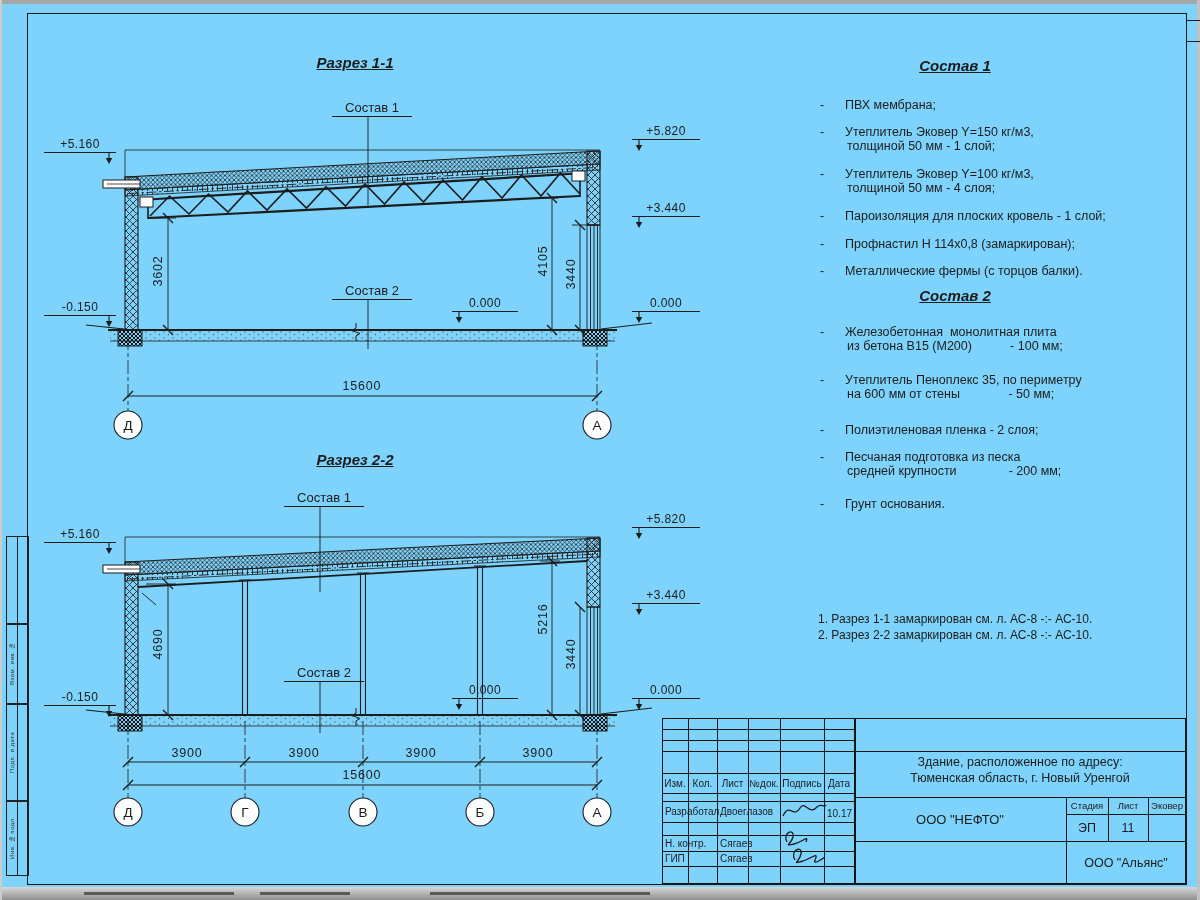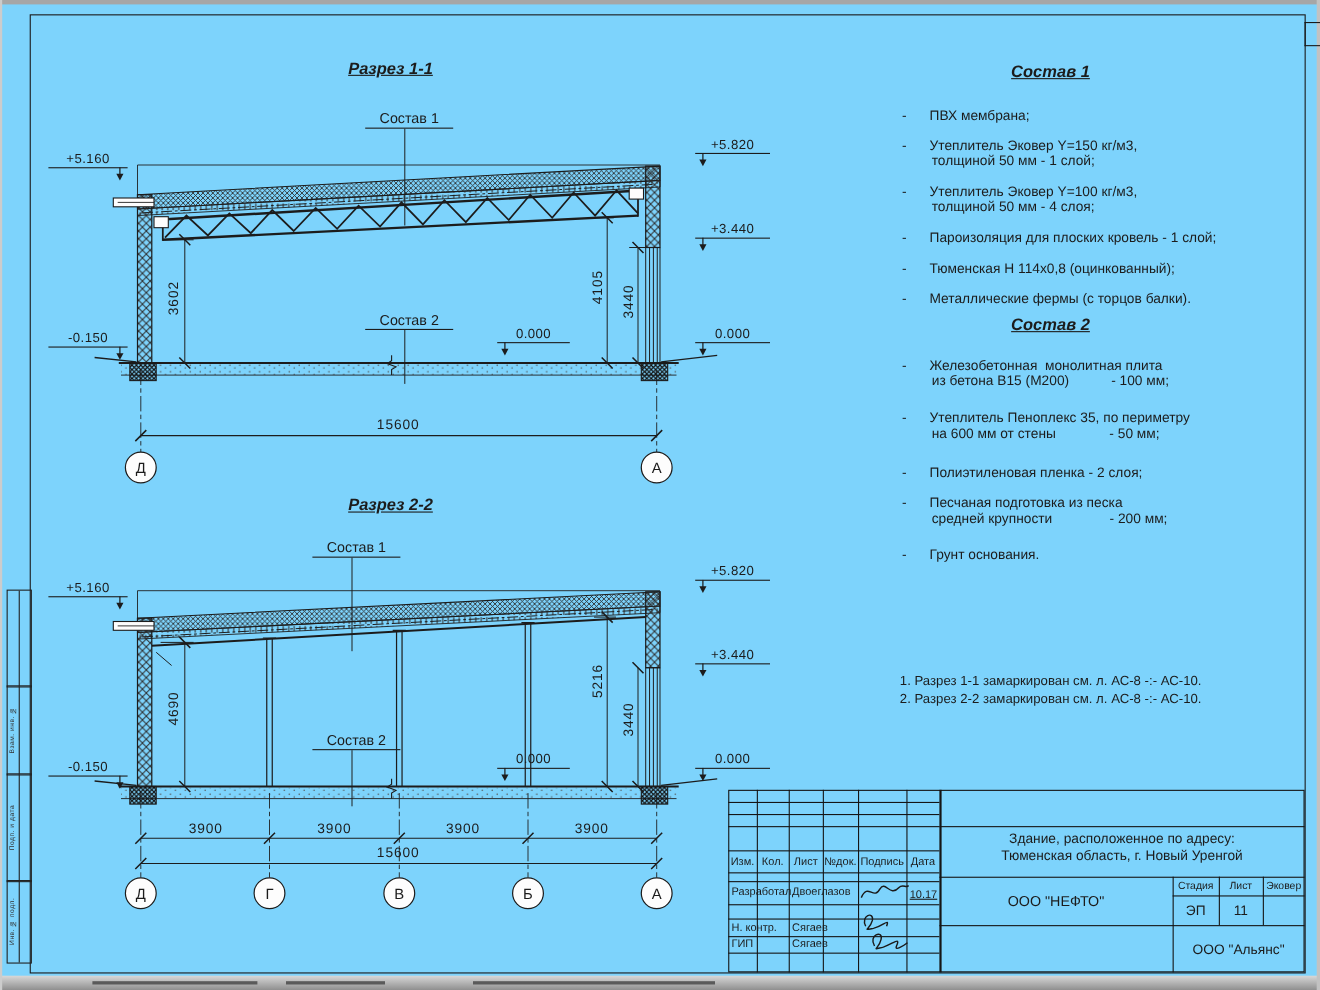--- a/index.html
+++ b/index.html
@@ -331,21 +331,21 @@
     <span class="l1">Утеплитель Эковер Y=100 кг/м3,</span>
     <span class="l2">толщиной 50 мм - 4 слоя;</span>
   </div>
   <div class="li" style="left:820px;top:209px;">
     <span class="dash">-</span>
     <span class="l1">Пароизоляция для плоских кровель - 1 слой;</span>
 
   </div>
   <div class="li" style="left:820px;top:237px;">
     <span class="dash">-</span>
-    <span class="l1">Тюменская Н 114х0,8 (оцинкованный);</span>
+    <span class="l1">Профнастил Н 114х0,8 (замаркирован);</span>
 
   </div>
   <div class="li" style="left:820px;top:264px;">
     <span class="dash">-</span>
     <span class="l1">Металлические фермы (с торцов балки).</span>
 
   </div>
 
   <div class="t h1" style="left:894px;top:287px;width:122px;">Состав 2</div>
   <div class="li" style="left:820px;top:325px;">
@@ -418,21 +418,21 @@
 
   <div class="st cc" style="left:662px;top:773px;width:26px;height:20px;font-size:10px;">Изм.</div>
   <div class="st cc" style="left:688px;top:773px;width:29px;height:20px;font-size:10px;">Кол.</div>
   <div class="st cc" style="left:717px;top:773px;width:31px;height:20px;font-size:10px;">Лист</div>
   <div class="st cc" style="left:748px;top:773px;width:32px;height:20px;font-size:10px;">№док.</div>
   <div class="st cc" style="left:780px;top:773px;width:44px;height:20px;font-size:10px;">Подпись</div>
   <div class="st cc" style="left:824px;top:773px;width:30px;height:20px;font-size:10px;">Дата</div>
 
   <div class="st" style="left:665px;top:806px;font-size:10px;">Разработал</div>
   <div class="st" style="left:720px;top:806px;font-size:10px;">Двоеглазов</div>
-  <div class="st" style="left:827px;top:808px;font-size:10px;text-decoration:underline;">10.17</div>
+  <div class="st" style="left:827px;top:808px;font-size:10px;">10.17</div>
   <div class="st" style="left:665px;top:838px;font-size:10px;">Н. контр.</div>
   <div class="st" style="left:720px;top:838px;font-size:10px;">Сягаев</div>
   <div class="st" style="left:665px;top:853px;font-size:10px;">ГИП</div>
   <div class="st" style="left:720px;top:853px;font-size:10px;">Сягаев</div>
 
   <svg class="abs" style="left:781px;top:799px;" width="46" height="22" viewBox="0 0 46 22">
     <path d="M2,17 C8,3 13,20 19,9 C24,1 28,17 36,8 C40,4 43,9 45,6" fill="none" stroke="#1a1a1a" stroke-width="1.3"></path>
   </svg>
   <svg class="abs" style="left:779px;top:826px;" width="50" height="42" viewBox="0 0 50 42">
     <path d="M8,16 C3,6 16,2 14,11 C12,19 4,20 15,18 C24,16 30,8 27,16" fill="none" stroke="#1a1a1a" stroke-width="1.3"></path>

